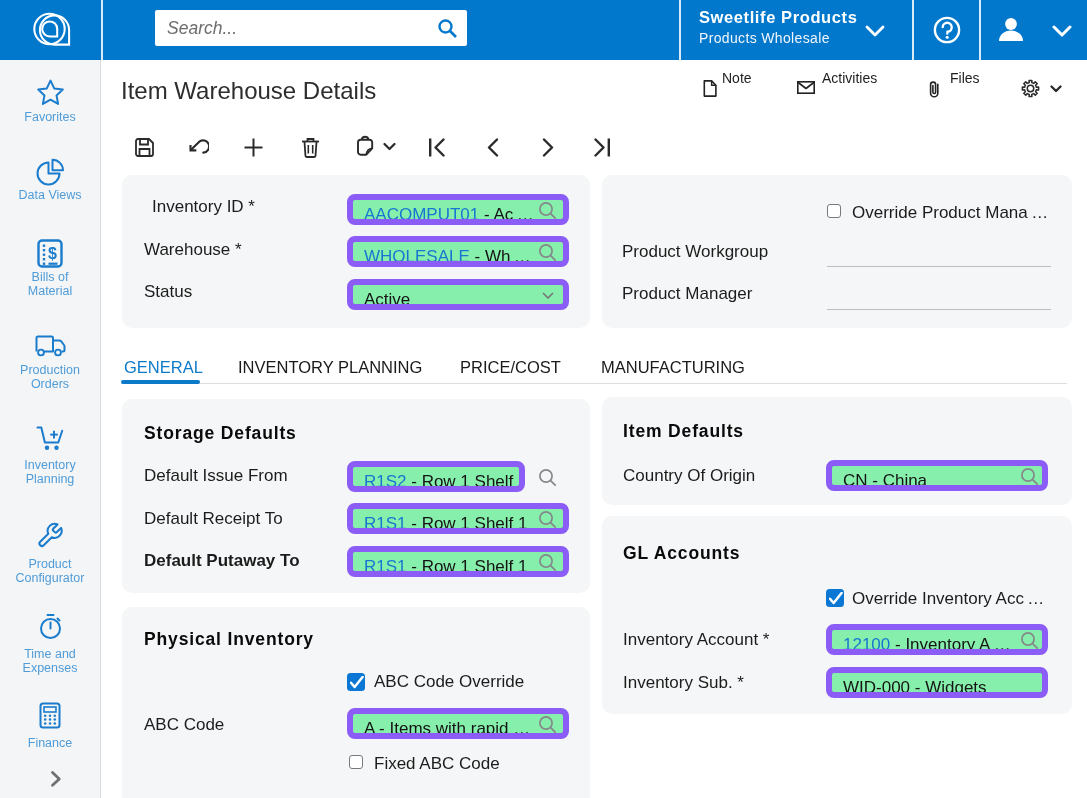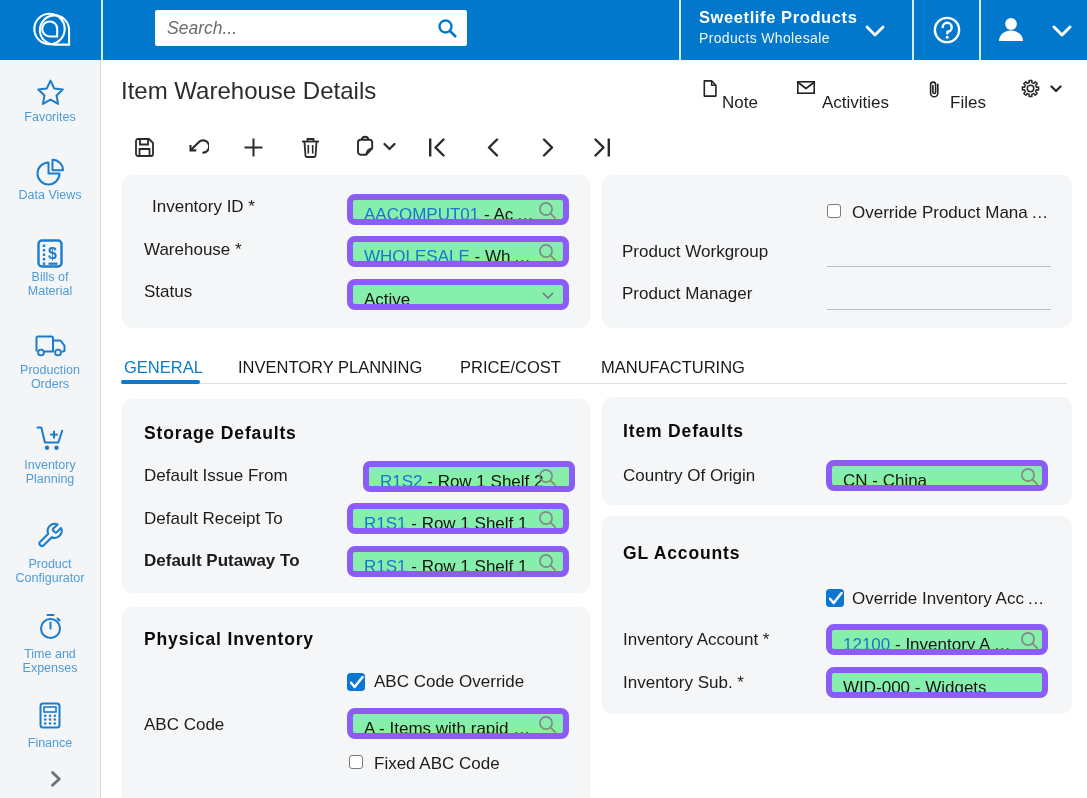--- a/index.html
+++ b/index.html
@@ -11,21 +11,21 @@
   .hsep { position:absolute; top:0; width:2px; height:60px; background:rgba(255,255,255,.85); }
   #search { position:absolute; left:115px; top:10px; width:312px; height:36px; background:#fff; border-radius:2px;margin-left:40px; }
   #search .ph { position:absolute; left:12px; top:8px; font-size:17.5px; font-style:italic; color:#6d6d6d; }
   
   #sidebar { position:absolute; left:0; top:60px; width:101px; height:738px; background:#f4f5f6; border-right:1px solid #d9dbdd; }
   .sbitem { position:absolute; left:0; width:100px; text-align:center; color:#4f9cd8; font-size:12.5px; line-height:14px; }
   .sbitem svg { display:block; margin:0 auto; }
   .sbitem .lb { display:block; }
   
   #title { position:absolute; left:121px; top:77px; font-size:24px; color:#2d2d2d; }
-  .acttxt { position:absolute; top:93px; font-size:17px; color:#1e1e1e; }
+  .acttxt { position:absolute; top:70px; font-size:14px; color:#1e1e1e; }
   .panel { position:absolute; background:#f5f6f7; border-radius:10px; }
   .lbl { position:absolute; font-size:17px; color:#1c1c1c; }
   .hdr { position:absolute; font-size:17.5px; font-weight:bold; color:#0a0a0a; letter-spacing:0.85px; }
   .inp { position:absolute; height:31px; background:#86efac; border:6px solid #8b5cf6; border-radius:8px; font-size:17px; color:#141414; line-height:29px; padding-left:11px; white-space:nowrap; overflow:hidden; }
   .lnk { color:#1776d1; }
   .uline { position:absolute; height:1px; background:#babcbf; }
   .cb { position:absolute; width:14px; height:14px; border:1.5px solid #77797b; border-radius:3px; background:#fff; }
   .cbc { position:absolute; width:18px; height:18px; border-radius:3.5px; background:#0b77d4; }
   .cbc svg { position:absolute; left:2.5px; top:3px; }
   .cblbl { position:absolute; font-size:17px; color:#1c1c1c; }
@@ -252,21 +252,21 @@
 <div class="tab" style="left:124px; color:#0d7ac9;">GENERAL</div>
 <div class="tab" style="left:238px;">INVENTORY PLANNING</div>
 <div class="tab" style="left:460px;">PRICE/COST</div>
 <div class="tab" style="left:601px;">MANUFACTURING</div>
 <div class="abs" style="left:121px; top:383px; width:946px; height:1px; background:#dcdee0;"></div>
 <div class="abs" style="left:121px; top:380px; width:79px; height:4px; background:#0d7ac9; border-radius:2px;"></div>
 
 <div class="panel" style="left:122px; top:399px; width:468px; height:194px;"></div>
 <div class="hdr" style="left:144px; top:423px;">Storage Defaults</div>
 <div class="lbl" style="left:144px; top:466px;">Default Issue From</div>
-<div class="inp" style="left:363px; top:461px; width:212px;border-radius:7px;"><span class="lnk">R1S2</span>&nbsp;- Row 1 Shelf 2</div>
+<div class="inp" style="left:347px; top:461px; width:178px;"><span class="lnk">R1S2</span>&nbsp;- Row 1 Shelf 2</div>
 <div class="lbl" style="left:144px; top:509px;">Default Receipt To</div>
 <div class="inp" style="left:347px; top:503px; width:222px;"><span class="lnk">R1S1</span>&nbsp;- Row 1 Shelf 1</div>
 <div class="lbl" style="left:144px; top:551px;font-weight:bold;">Default Putaway To</div>
 <div class="inp" style="left:347px; top:546px; width:222px;"><span class="lnk">R1S1</span>&nbsp;- Row 1 Shelf 1</div>
 
 <div class="panel" style="left:122px; top:607px; width:468px; height:191px; border-bottom-left-radius:0; border-bottom-right-radius:0;"></div>
 <div class="hdr" style="left:144px; top:629px;">Physical Inventory</div>
 <div class="cbc" style="left:347px; top:673px;">
     <svg width="14" height="13" viewBox="0 0 14 13">
       <path d="M1 6.8 L4.6 11 L12.6 1" fill="none" stroke="#fff" stroke-width="2.5" stroke-linecap="round" stroke-linejoin="round"></path>

